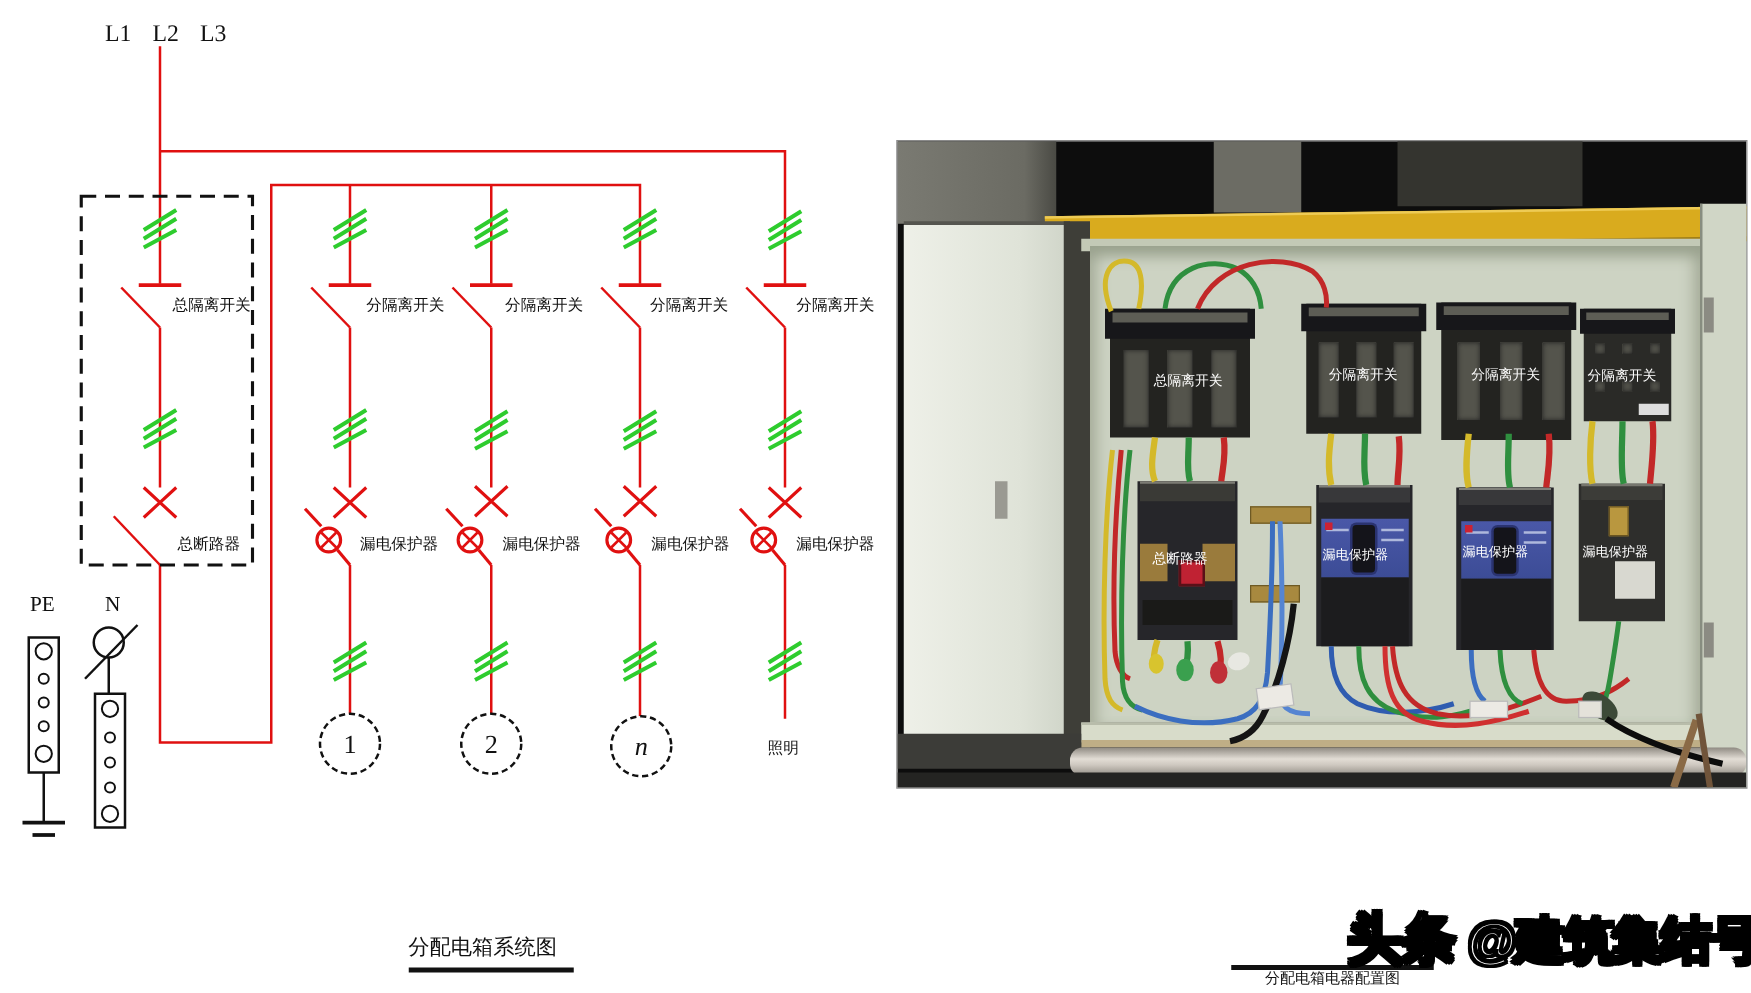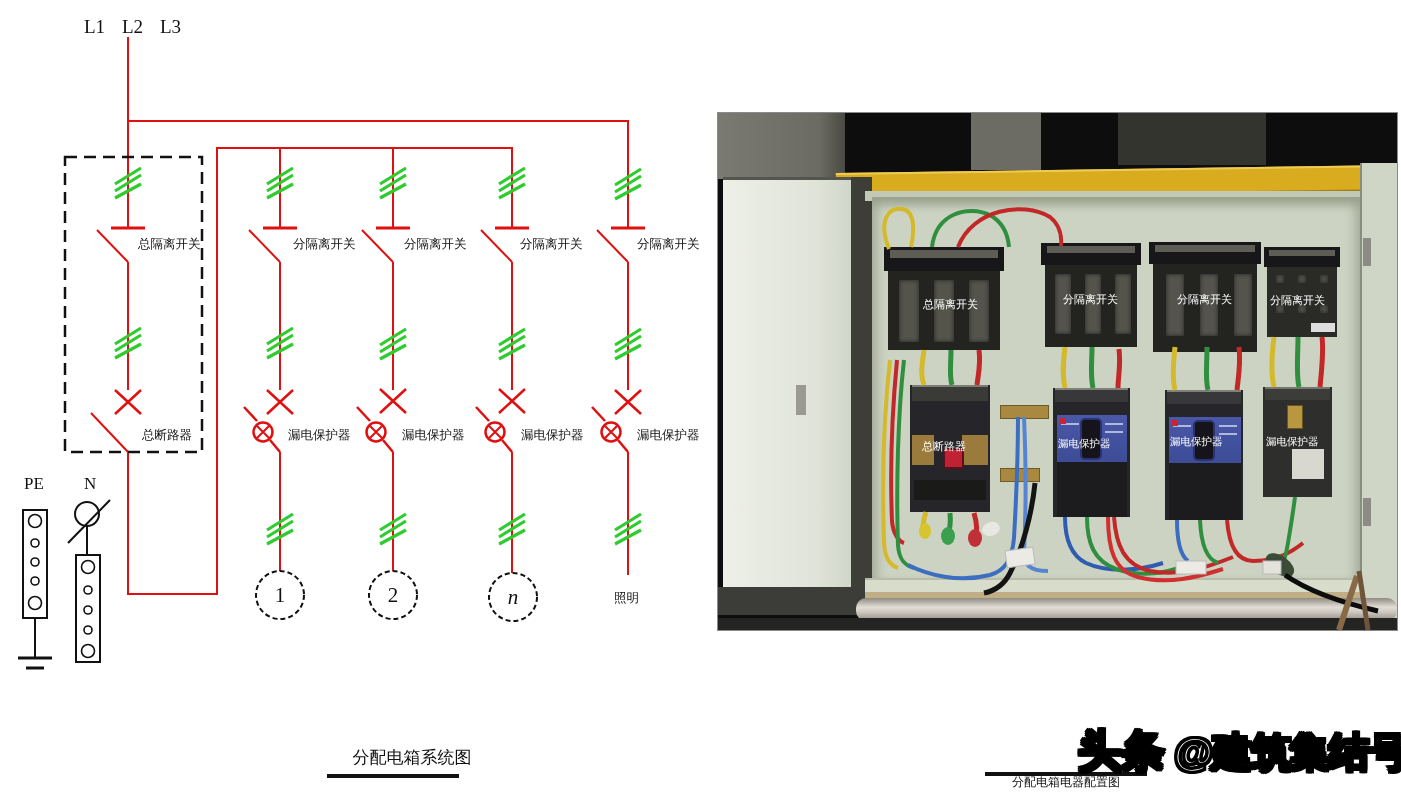--- a/index.html
+++ b/index.html
@@ -158,21 +158,21 @@
 
     <text class="latin" x="24" y="489" font-size="17">PE</text>
     <text class="latin" x="84" y="489" font-size="17">N</text>
 
     <text class="latin" x="280" y="602" font-size="21" text-anchor="middle">1</text>
     <text class="latin" x="393" y="602" font-size="21" text-anchor="middle">2</text>
     <text class="latin" x="513" y="604" font-size="21" font-style="italic" text-anchor="middle">n</text>
     <text class="cn" x="614" y="602" font-size="13">照明</text>
   </svg>
 
-  <div class="abs cap" style="left:346px;top:746px;width:132px;">分配电箱系统图</div>
+  <div class="abs cap" style="left:320px;top:746px;width:132px;">分配电箱系统图</div>
   <div class="abs cap-line" style="left:327px;top:774px;width:132px;"></div>
 
   <div id="photo">
 
     <div class="abs" style="left:0;top:0;width:127px;height:66px;background:linear-gradient(90deg,#7a7a72,#6b6b63 80%,#4a4a44);"></div>
     <div class="abs" style="left:253px;top:0;width:70px;height:57px;background:#6c6c64;"></div>
     <div class="abs" style="left:400px;top:0;width:148px;height:52px;background:#34342f;"></div>
 
     <div class="abs" style="left:118px;top:56px;width:562px;height:22px;background:#d9ab1e;
                 border-top:2px solid #eecb55;border-bottom:4px solid #a07f18;

